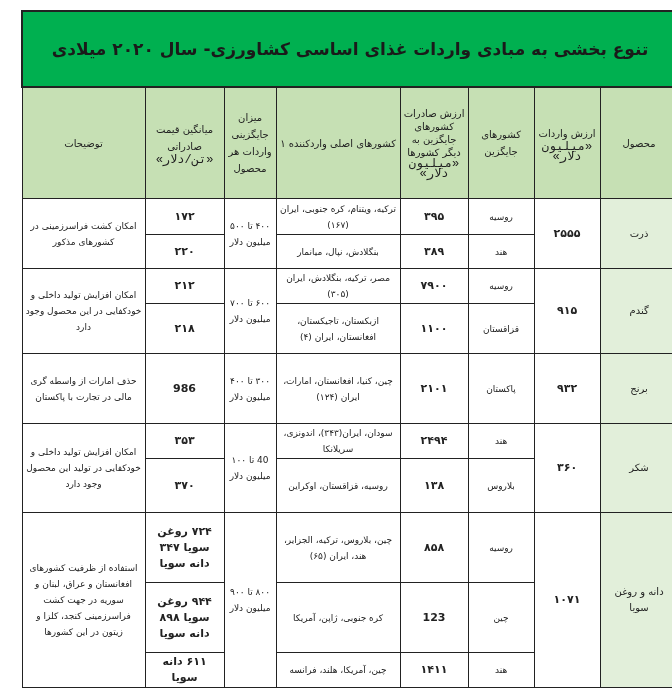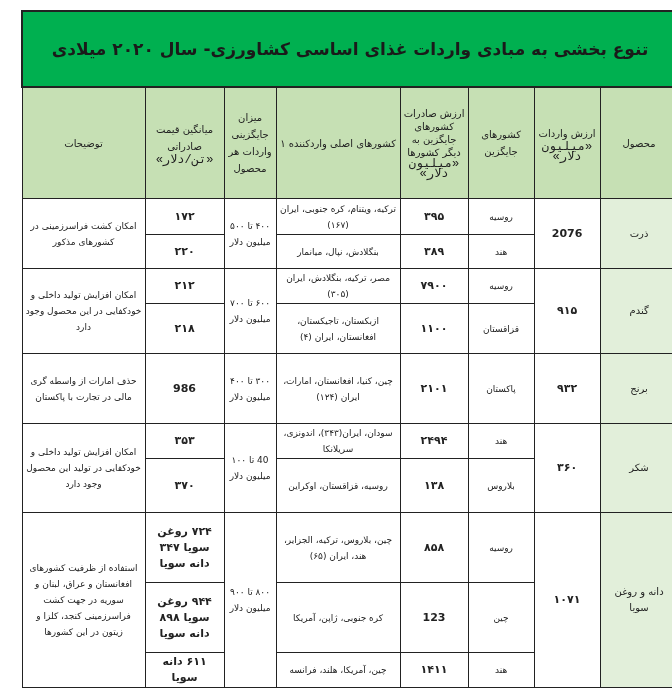--- a/index.html
+++ b/index.html
@@ -42,21 +42,21 @@
     <th class="hdr"><span>کشورهای جایگزین</span></th>
     <th class="hdr" style="line-height:13px"><span>ارزش صادرات کشورهای جایگزین به دیگر کشورها</span><span class="sub">«میلیون دلار»</span></th>
     <th class="hdr"><span>کشورهای اصلی واردکننده ۱</span></th>
     <th class="hdr"><span>میزان جایگزینی واردات هر محصول</span></th>
     <th class="hdr"><span>میانگین قیمت صادراتی</span><span class="sub">«تن/دلار»</span></th>
     <th class="hdr"><span>توضیحات</span></th>
   </tr>
 
   <tr style="height:36px">
     <td class="prod" rowspan="2">ذرت</td>
-    <td class="num" rowspan="2">2076</td>
+    <td class="num" rowspan="2">۲۵۵۵</td>
     <td>روسیه</td>
     <td class="num">۳۹۵</td>
     <td>ترکیه، ویتنام، کره جنوبی، ایران (۱۶۷)</td>
     <td rowspan="2">۴۰۰ تا ۵۰۰ میلیون دلار</td>
     <td class="num">۱۷۲</td>
     <td rowspan="2">امکان کشت فراسرزمینی در کشورهای مذکور</td>
   </tr>
   <tr style="height:34px">
     <td>هند</td>
     <td class="num">۳۸۹</td>

